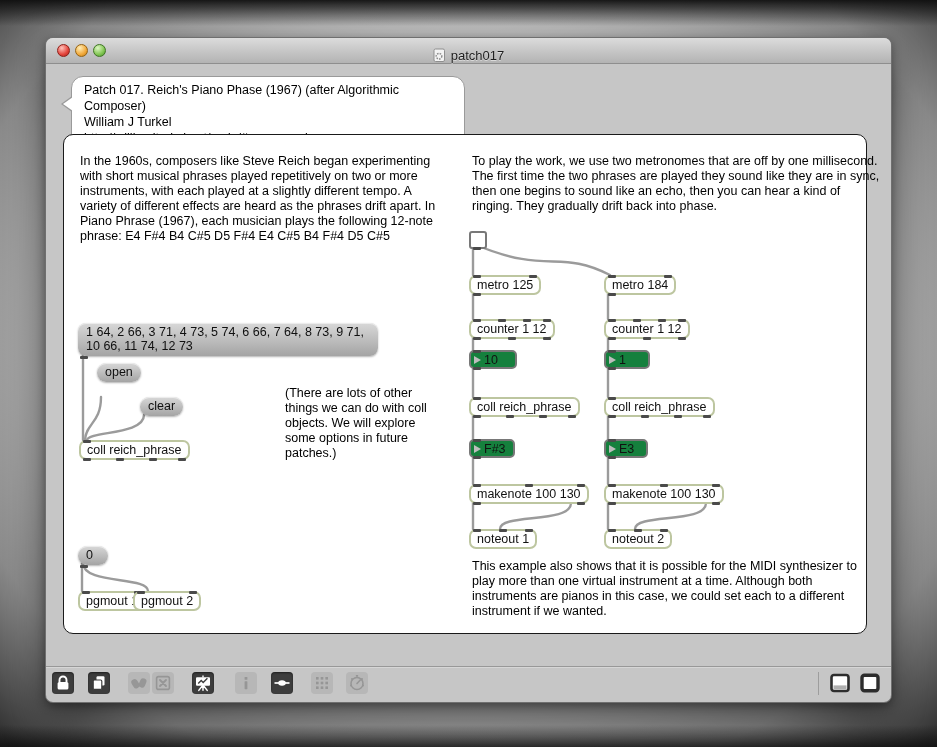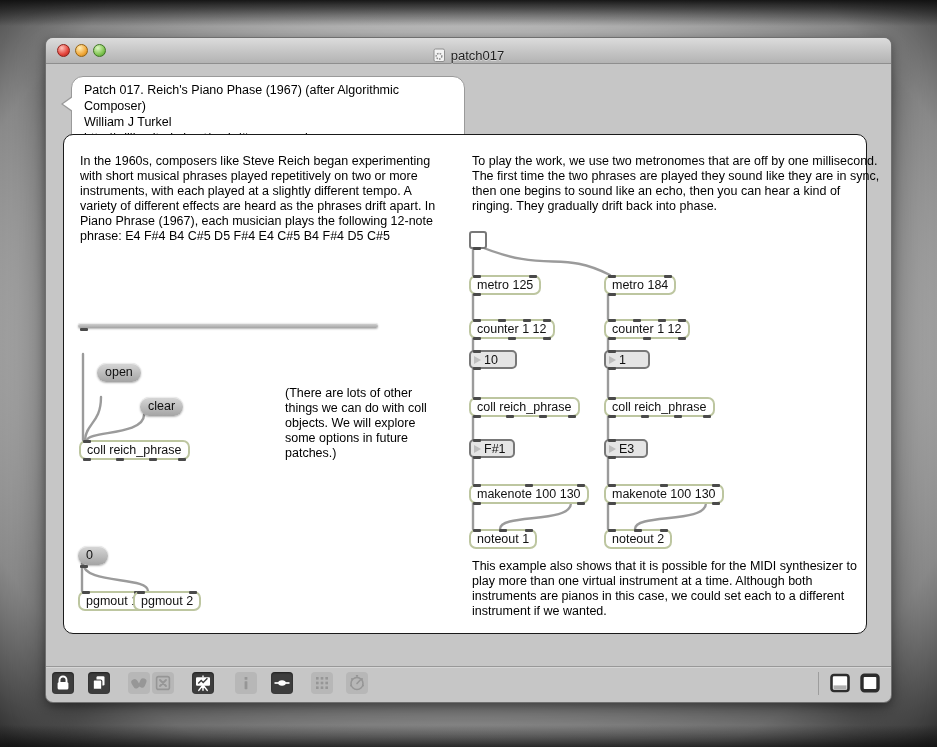--- a/index.html
+++ b/index.html
@@ -66,21 +66,21 @@
   .obj{
     position:absolute;background:#fff;border:2px solid #bdc6a0;border-radius:7px;
     font-size:12.5px;color:#111;padding:1px 6px 2px;white-space:nowrap;box-sizing:border-box;height:20px;line-height:15px;
   }
   .msg{
     position:absolute;background:linear-gradient(#d8d8d8,#a4a4a4);border-radius:9px;
     font-size:12.5px;color:#101010;padding:2px 8px 3px;box-sizing:border-box;
     box-shadow:inset 0 1px 0 #ececec, 0 1px 2px rgba(0,0,0,.3);
   }
   .numbox{
-    position:absolute;background:#e5e5e5;border:2px solid #787878;border-radius:5px;
+    position:absolute;background:#15803d;border:2px solid #787878;border-radius:5px;
     font-size:12.5px;color:#111;height:19px;box-sizing:border-box;
     display:flex;align-items:center;gap:3px;padding:0 5px 0 3px;white-space:nowrap;
   }
   .numbox .tri{width:0;height:0;border-left:7px solid #bdbdbd;border-top:4.5px solid transparent;border-bottom:4.5px solid transparent;flex:0 0 auto;}
   .toggle{position:absolute;width:18px;height:18px;background:#fff;border:2px solid #787878;border-radius:3px;box-sizing:border-box;}
 
   .port{position:absolute;width:8px;height:3px;background:#4a4a4a;border-radius:1px;}
   .p-tl{left:2px;top:-2.5px}.p-tm{left:50%;margin-left:-4px;top:-2.5px}.p-tr{right:2px;top:-2.5px}
   .p-t33{left:33%;top:-2.5px}.p-t66{left:64%;top:-2.5px}
   .p-bl{left:2px;bottom:-2.5px}.p-bm{left:50%;margin-left:-4px;bottom:-2.5px}.p-br{right:2px;bottom:-2.5px}
@@ -138,20 +138,21 @@
           <path d="M544 322 V349"></path>
           <path d="M544 368 V394"></path>
           <path d="M642 368 C642 389 571 378 571 394"></path>
         </g>
       </svg>
 
       <div class="comment" style="left:16px;top:19px;width:358px">In the 1960s, composers like Steve Reich began experimenting with short musical phrases played repetitively on two or more instruments, with each played at a slightly different tempo. A variety of different effects are heard as the phrases drift apart. In Piano Phrase (1967), each musician plays the following 12-note phrase: E4 F#4 B4 C#5 D5 F#4 E4 C#5 B4 F#4 D5 C#5</div>
       <div class="comment" style="left:221px;top:251px;width:144px">(There are lots of other things we can do with coll objects. We will explore some options in future patches.)</div>
 
       <div class="msg" style="left:14px;top:188px;width:300px;border-radius:8px">
+        <span>1 64, 2 66, 3 71, 4 73, 5 74, 6 66, 7 64, 8 73, 9 71, 10 66, 11 74, 12 73</span>
         <span class="port p-bl"></span>
       </div>
 
       <div class="msg" style="left:33px;top:228px">
         <span>open</span>
       </div>
       <div class="msg" style="left:76px;top:262px">
         <span>clear</span>
       </div>
 
@@ -211,21 +212,21 @@
       <div class="obj" style="left:405px;top:262px">
         <span>coll reich_phrase</span>
         <span class="port p-tl"></span>
         <span class="port p-bl"></span>
         <span class="port p-b33"></span>
         <span class="port p-b66"></span>
         <span class="port p-br"></span>
       </div>
       <div class="numbox" style="left:405px;top:304px;width:46px">
         <span class="tri"></span>
-        <span>F#1</span>
+        <span>F#3</span>
         <span class="port p-tl"></span>
         <span class="port p-bl"></span>
       </div>
       <div class="obj" style="left:405px;top:349px">
         <span>makenote 100 130</span>
         <span class="port p-tl"></span>
         <span class="port p-tm"></span>
         <span class="port p-tr"></span>
         <span class="port p-bl"></span>
         <span class="port p-br"></span>

